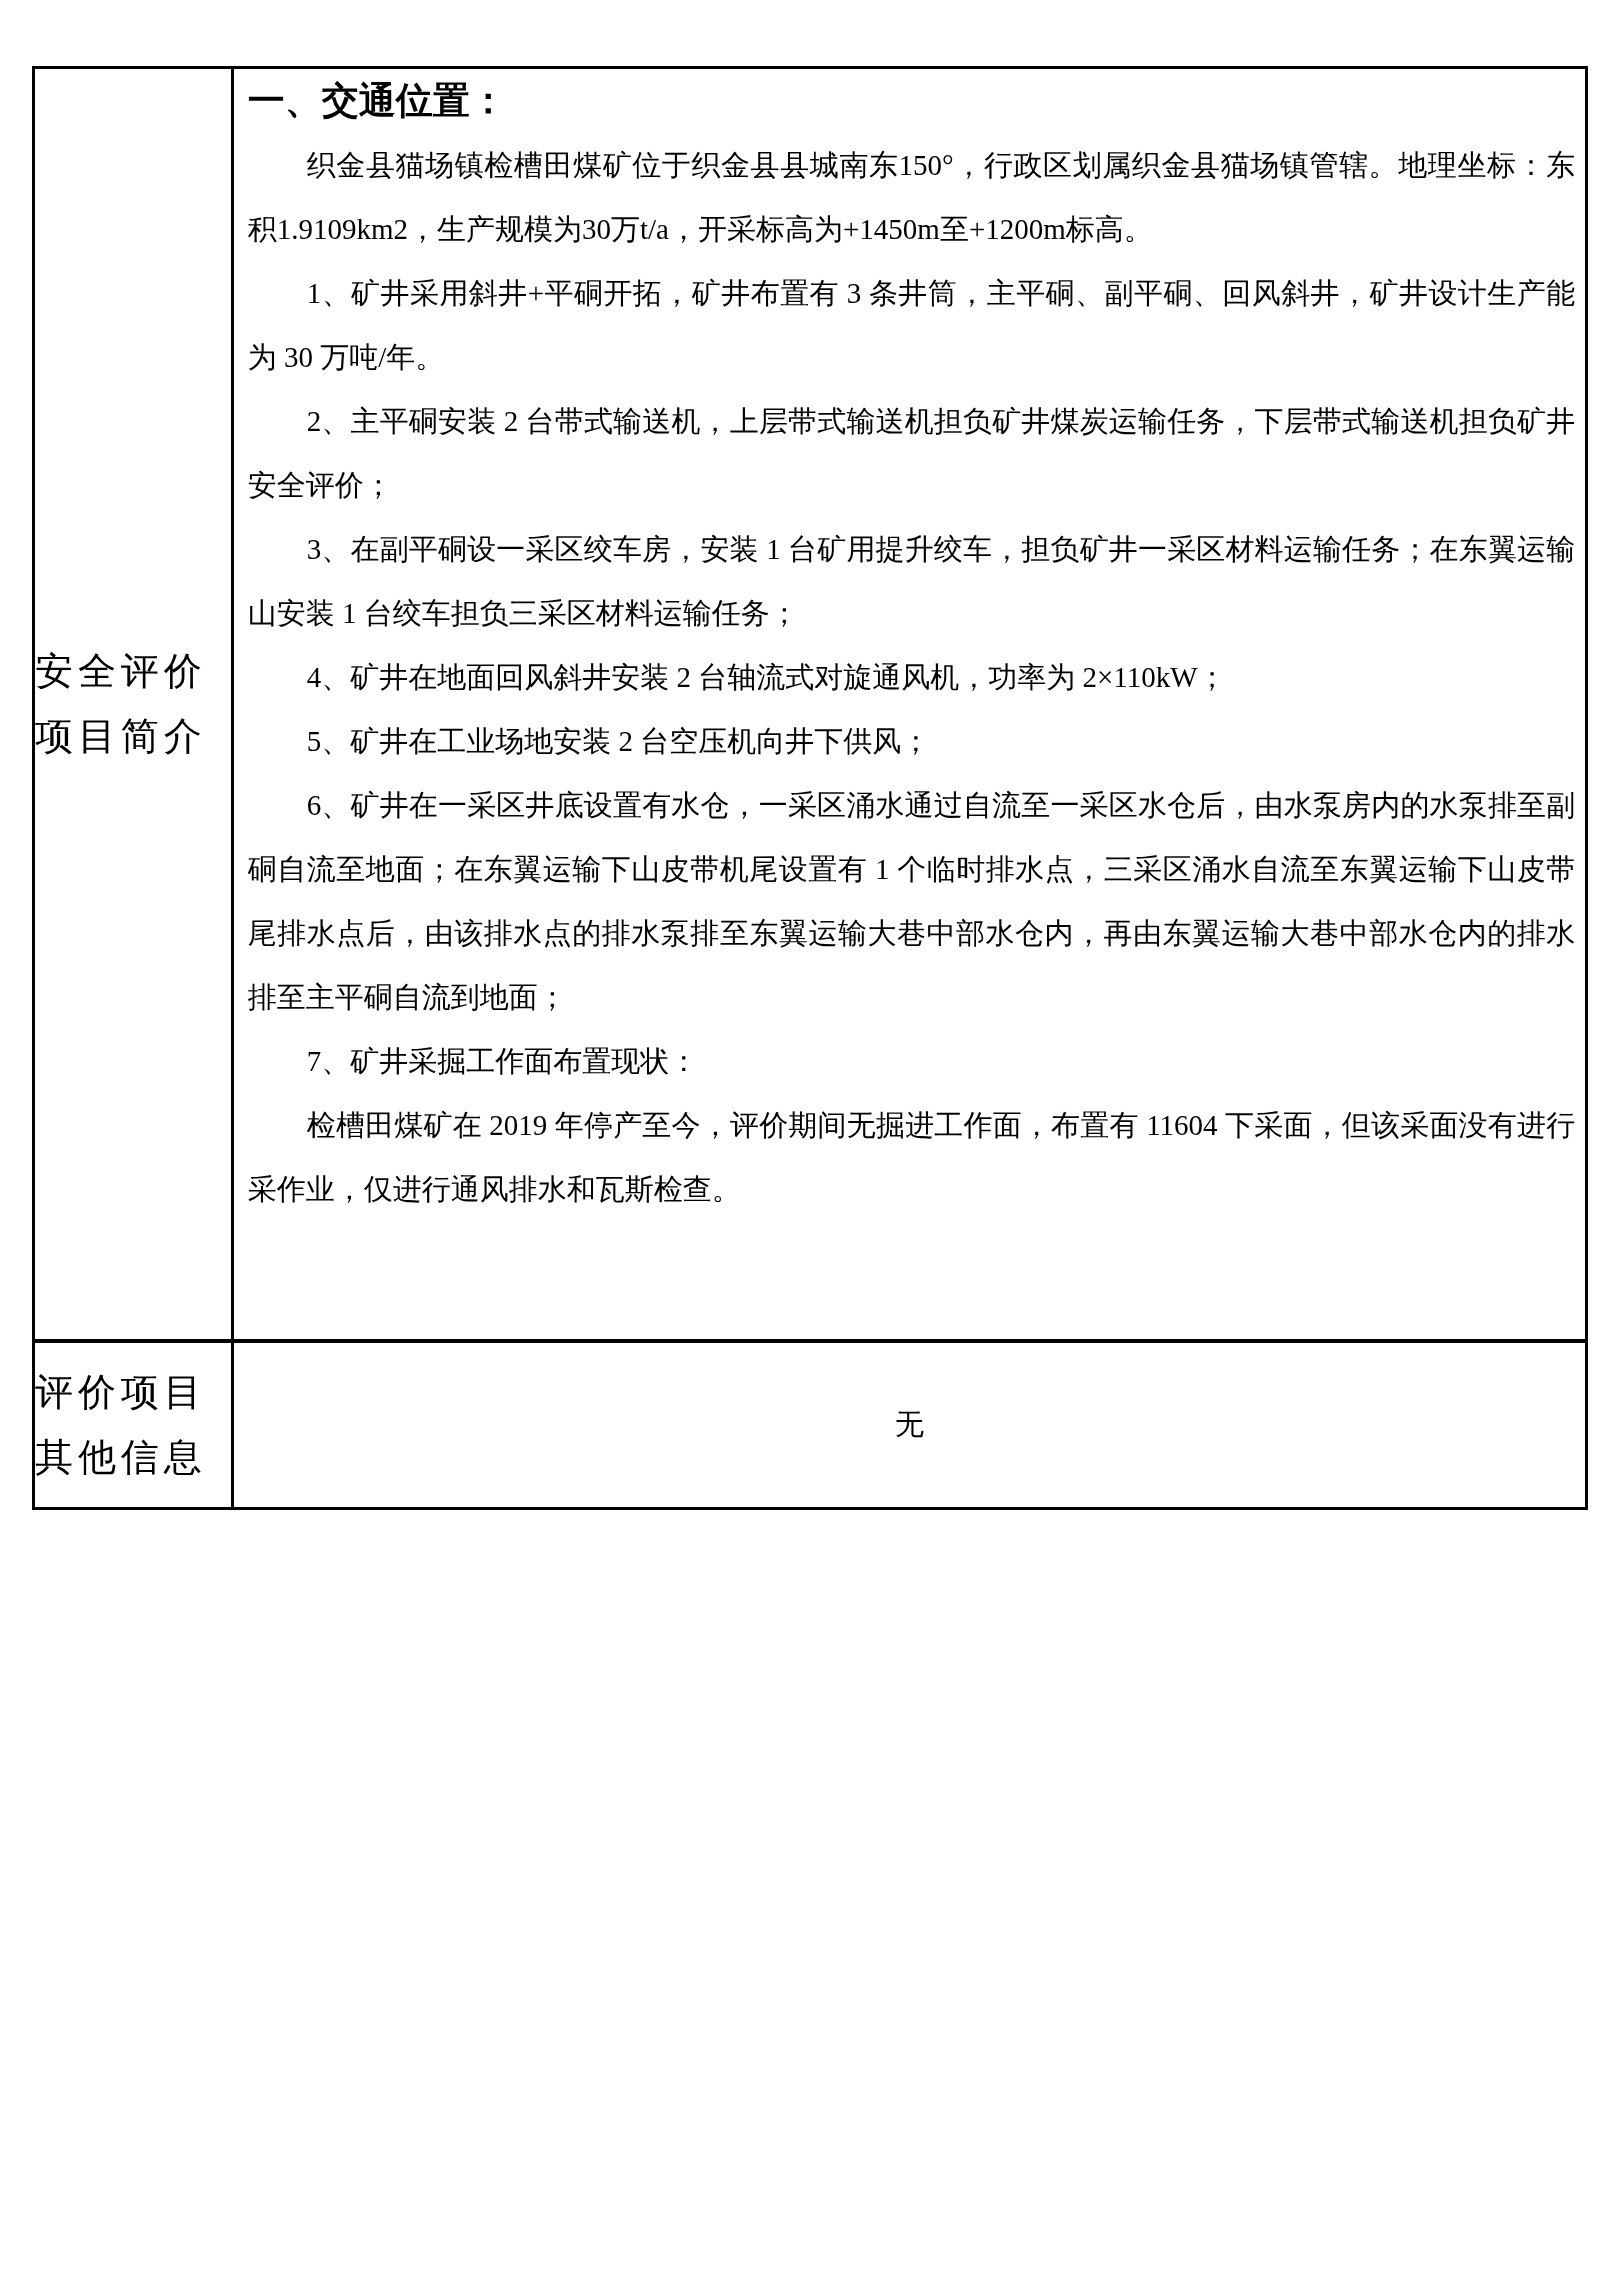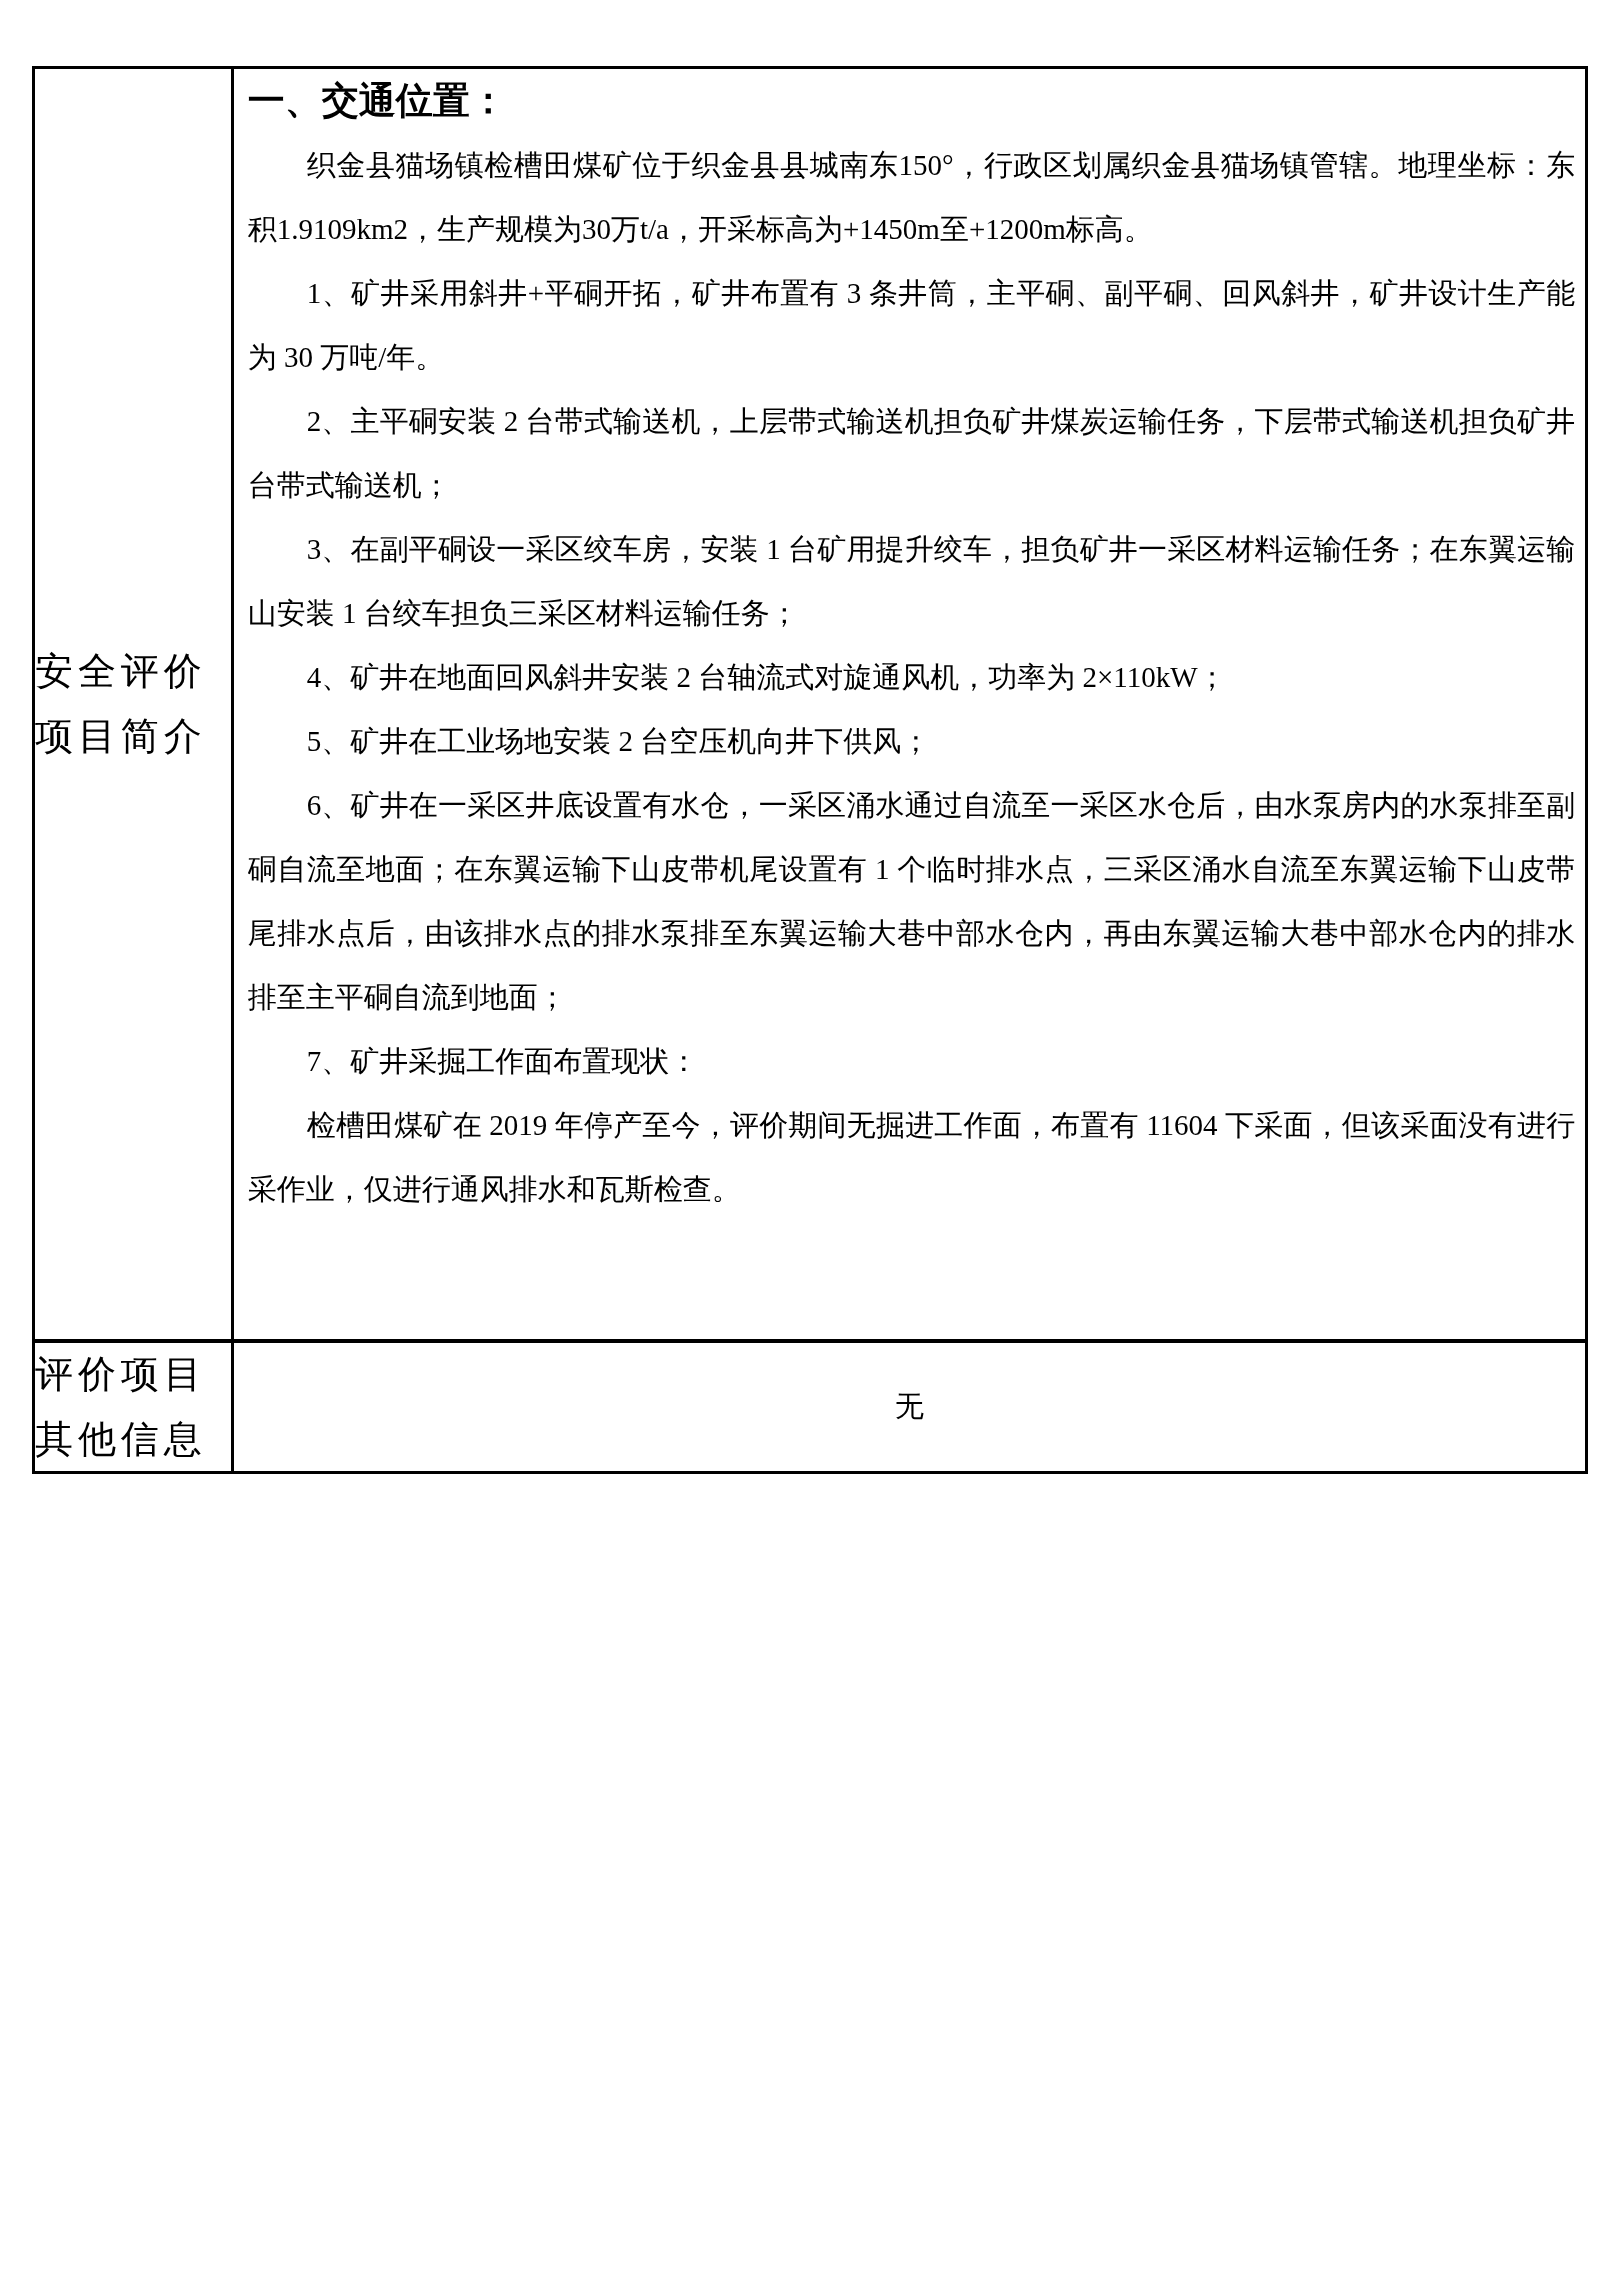--- a/index.html
+++ b/index.html
@@ -23,21 +23,21 @@
     box-sizing: border-box;
     border: 3.9px solid #000000;
     background: #ffffff;
   }
   .row {
     display: flex;
     box-sizing: border-box;
   }
   .row-summary { height: 1270px; }
   .row-other {
-    height: 132px;
+    height: 168px;
     border-top: 4.9px solid #000000;
   }
   .label-cell {
     width: 199px;
     box-sizing: border-box;
     border-right: 3.9px solid #000000;
     display: flex;
     flex-direction: column;
     justify-content: center;
     align-items: flex-start;
@@ -90,21 +90,21 @@
         <div class="label-line">安全评价</div>
         <div class="label-line">项目简介</div>
       </div>
       <div class="content-cell">
         <div class="line heading">一、交通位置：</div>
         <div class="line indent fill">织金县猫场镇检槽田煤矿位于织金县县城南东150°，行政区划属织金县猫场镇管辖。地理坐标：东经</div>
         <div class="line">积1.9109km2，生产规模为30万t/a，开采标高为+1450m至+1200m标高。</div>
         <div class="line indent fill">1、矿井采用斜井+平硐开拓，矿井布置有 3 条井筒，主平硐、副平硐、回风斜井，矿井设计生产能力</div>
         <div class="line">为 30 万吨/年。</div>
         <div class="line indent fill">2、主平硐安装 2 台带式输送机，上层带式输送机担负矿井煤炭运输任务，下层带式输送机担负矿井矸</div>
-        <div class="line">台带式输送机；</div>
+        <div class="line">安全评价；</div>
         <div class="line indent fill">3、在副平硐设一采区绞车房，安装 1 台矿用提升绞车，担负矿井一采区材料运输任务；在东翼运输下</div>
         <div class="line">山安装 1 台绞车担负三采区材料运输任务；</div>
         <div class="line indent">4、矿井在地面回风斜井安装 2 台轴流式对旋通风机，功率为 2×110kW；</div>
         <div class="line indent">5、矿井在工业场地安装 2 台空压机向井下供风；</div>
         <div class="line indent fill">6、矿井在一采区井底设置有水仓，一采区涌水通过自流至一采区水仓后，由水泵房内的水泵排至副平</div>
         <div class="line fill">硐自流至地面；在东翼运输下山皮带机尾设置有 1 个临时排水点，三采区涌水自流至东翼运输下山皮带机</div>
         <div class="line fill">尾排水点后，由该排水点的排水泵排至东翼运输大巷中部水仓内，再由东翼运输大巷中部水仓内的排水泵</div>
         <div class="line">排至主平硐自流到地面；</div>
         <div class="line indent">7、矿井采掘工作面布置现状：</div>
         <div class="line indent fill">检槽田煤矿在 2019 年停产至今，评价期间无掘进工作面，布置有 11604 下采面，但该采面没有进行回</div>

